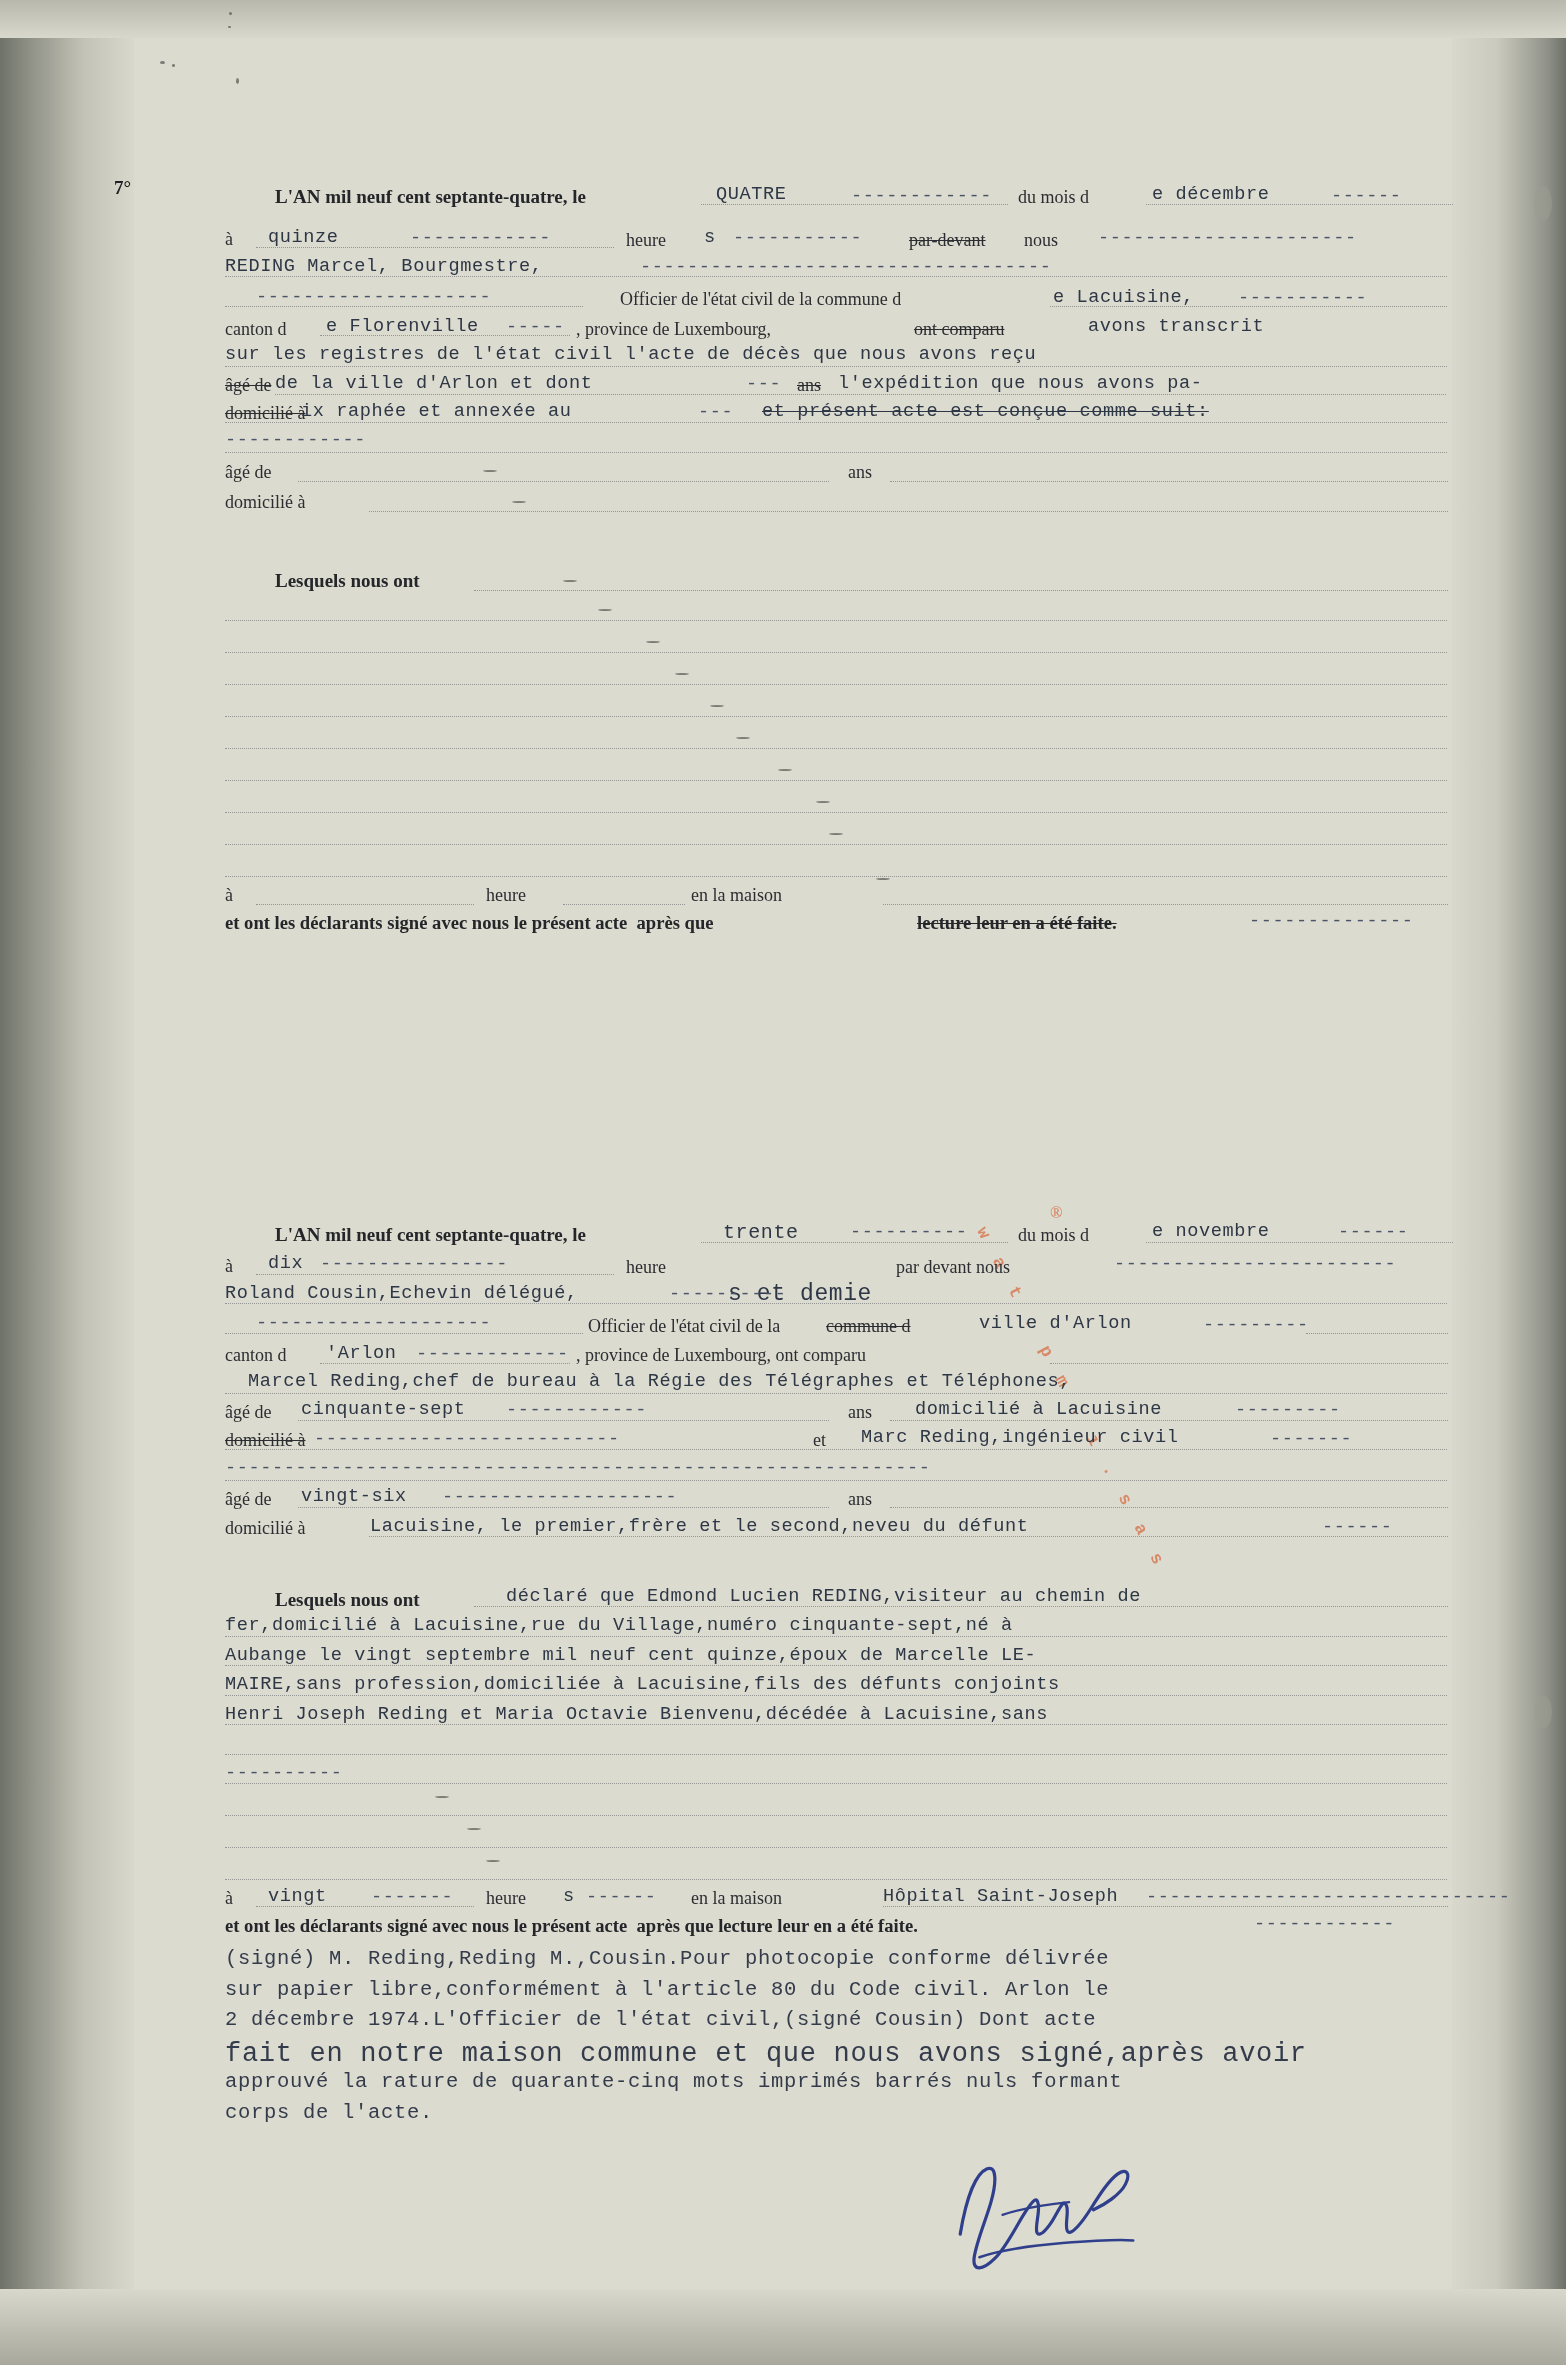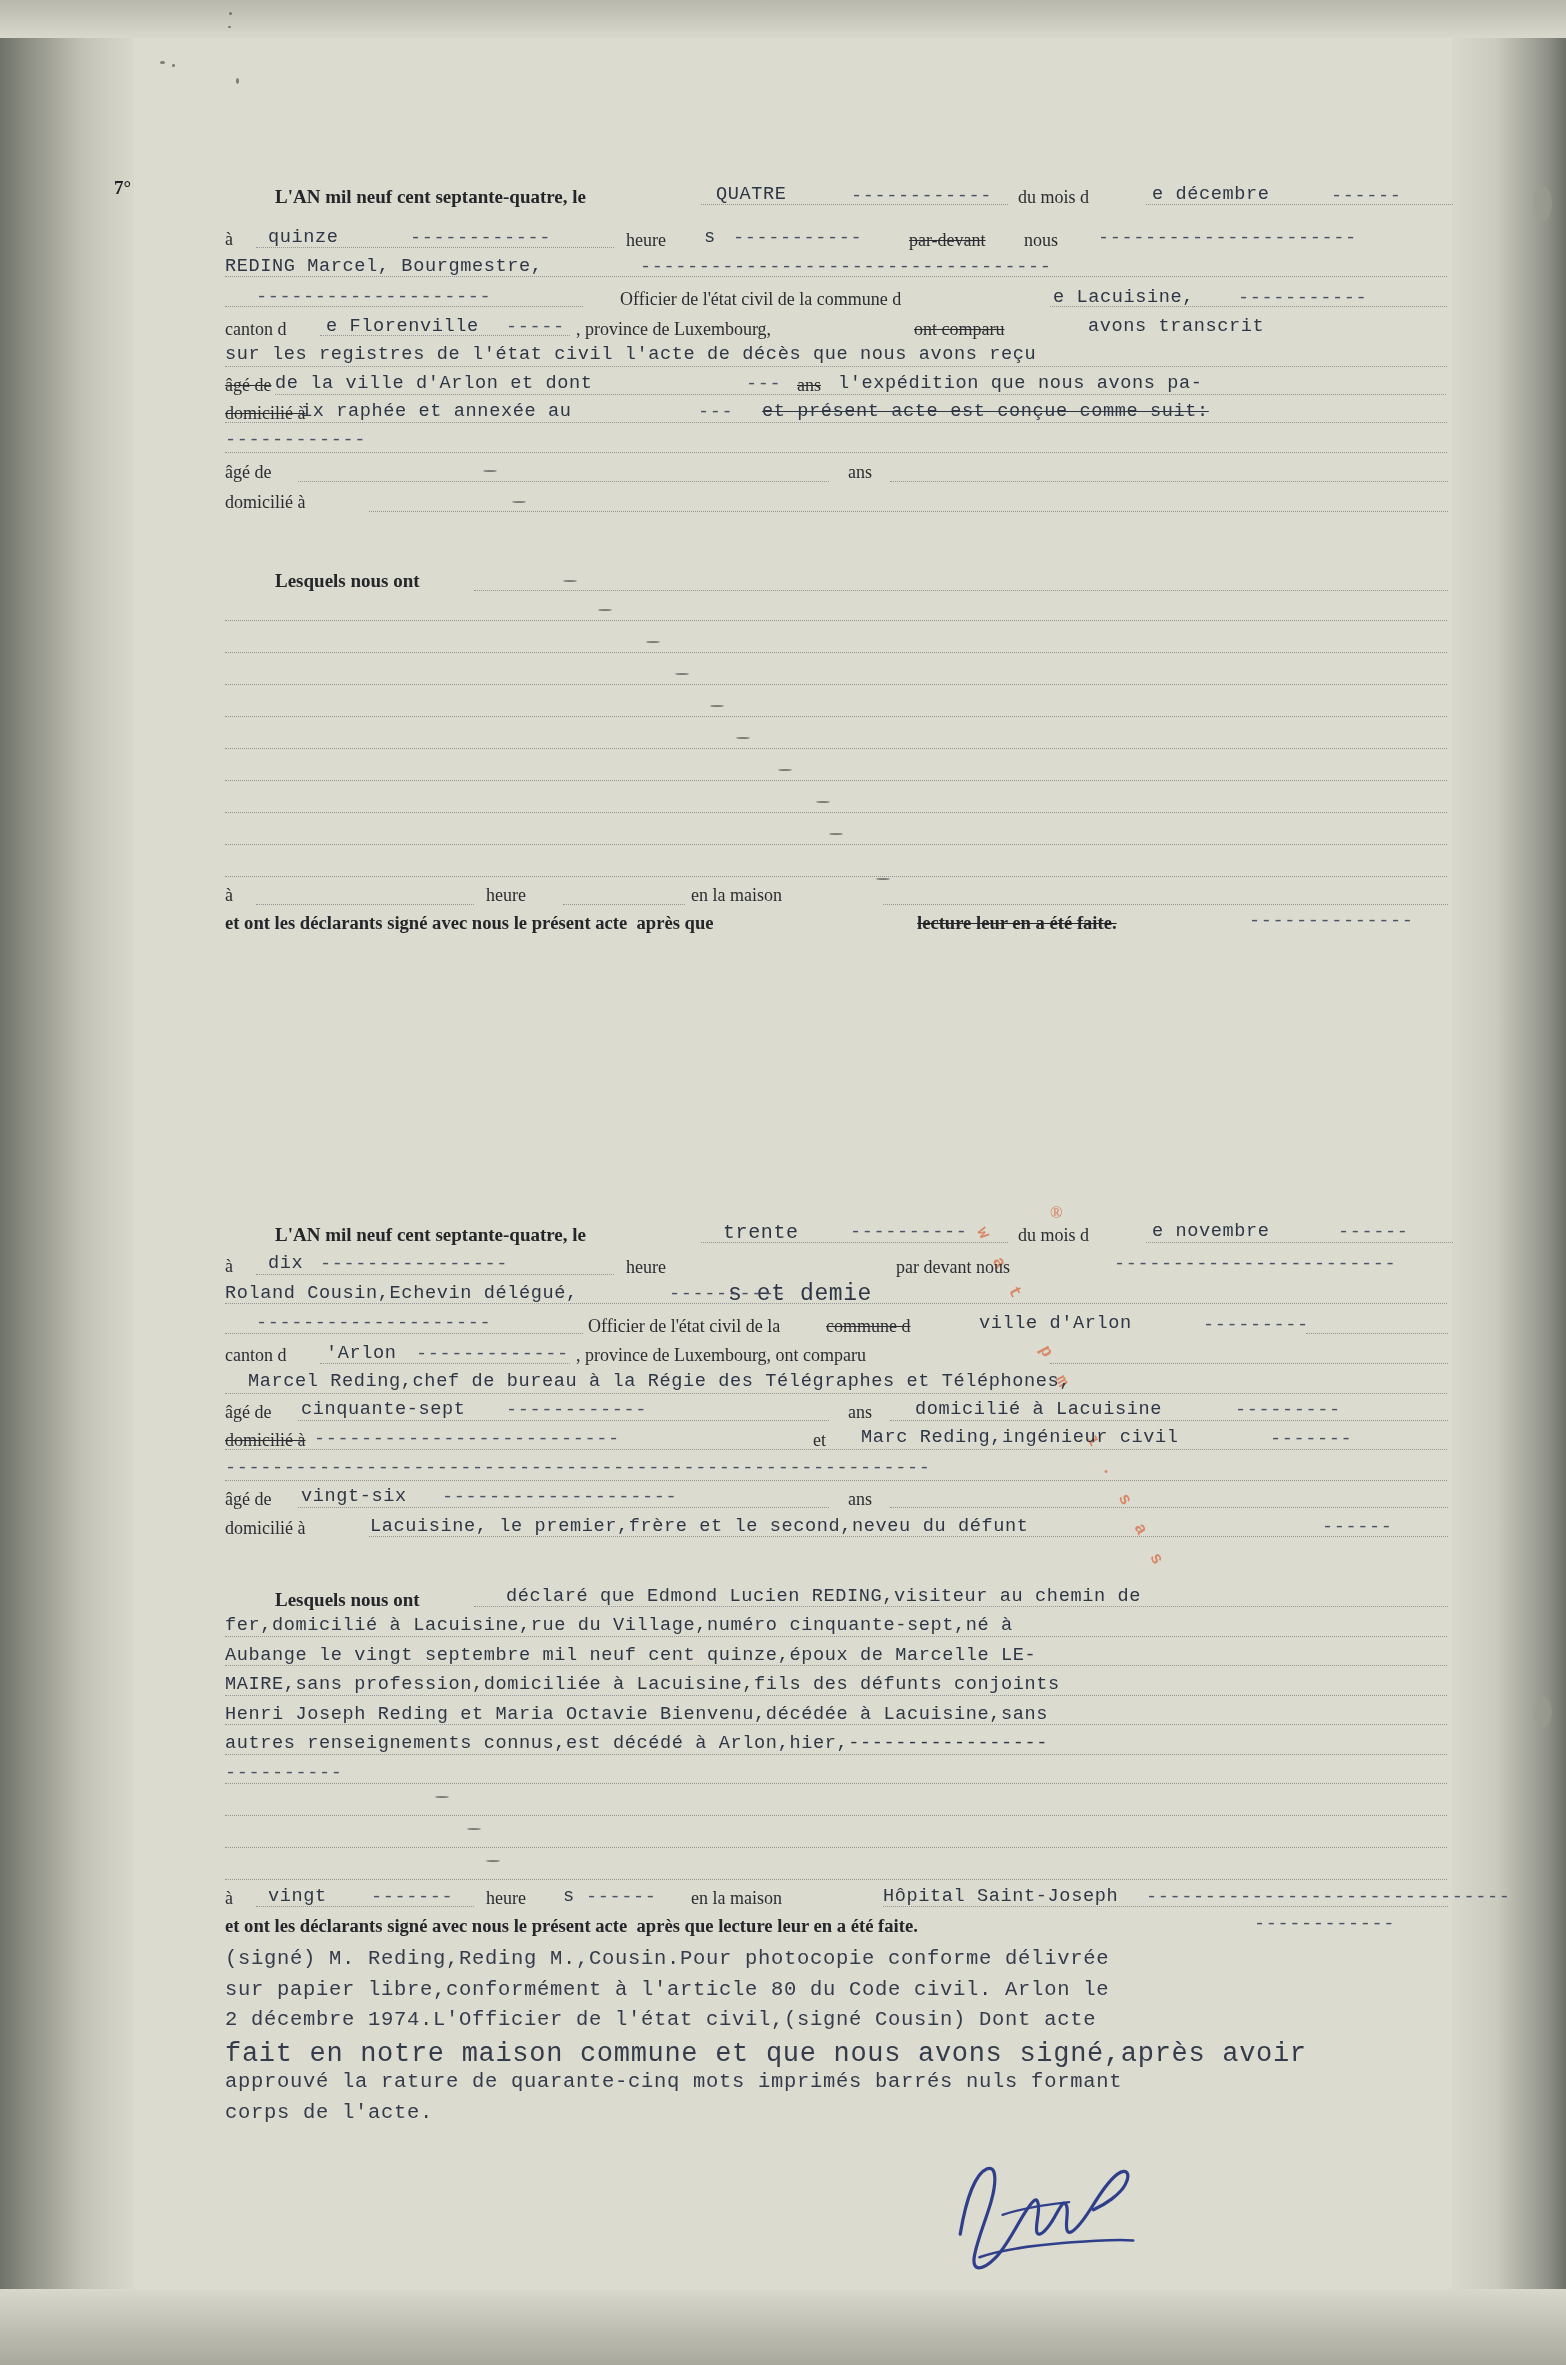--- a/index.html
+++ b/index.html
@@ -348,21 +348,20 @@
 
   <div class="typed typed-dark" style="left:225px;top:1645px;font-size:18.6px;">Aubange le vingt septembre mil neuf cent quinze,époux de Marcelle LE-</div>
   <div class="dotline" style="left:225px;top:1665px;width:1222px;"></div>
 
   <div class="typed typed-dark" style="left:225px;top:1674px;font-size:18.6px;">MAIRE,sans profession,domiciliée à Lacuisine,fils des défunts conjoints</div>
   <div class="dotline" style="left:225px;top:1695px;width:1222px;"></div>
 
   <div class="typed typed-dark" style="left:225px;top:1704px;font-size:18.6px;">Henri Joseph Reding et Maria Octavie Bienvenu,décédée à Lacuisine,sans</div>
   <div class="dotline" style="left:225px;top:1724px;width:1222px;"></div>
 
-  <div class="typed typed-dark" style="left:225px;top:1733px;font-size:18.6px;">autres renseignements connus,est décédé à Arlon,hier,-----------------</div>
   <div class="dotline" style="left:225px;top:1754px;width:1222px;"></div>
 
   <div class="dashes" style="left:225px;top:1763px;font-size:18.6px;">----------</div>
   <div class="dotline" style="left:225px;top:1783px;width:1222px;"></div>
   <div class="specks" style="left:435px;top:1796px;width:14px;height:1.9px;"></div>
   <div class="dotline" style="left:225px;top:1815px;width:1222px;"></div>
   <div class="specks" style="left:467px;top:1828px;width:14px;height:1.9px;"></div>
   <div class="dotline" style="left:225px;top:1847px;width:1222px;"></div>
   <div class="specks" style="left:486px;top:1860px;width:14px;height:1.9px;"></div>
   <div class="dotline" style="left:225px;top:1879px;width:1222px;"></div>

